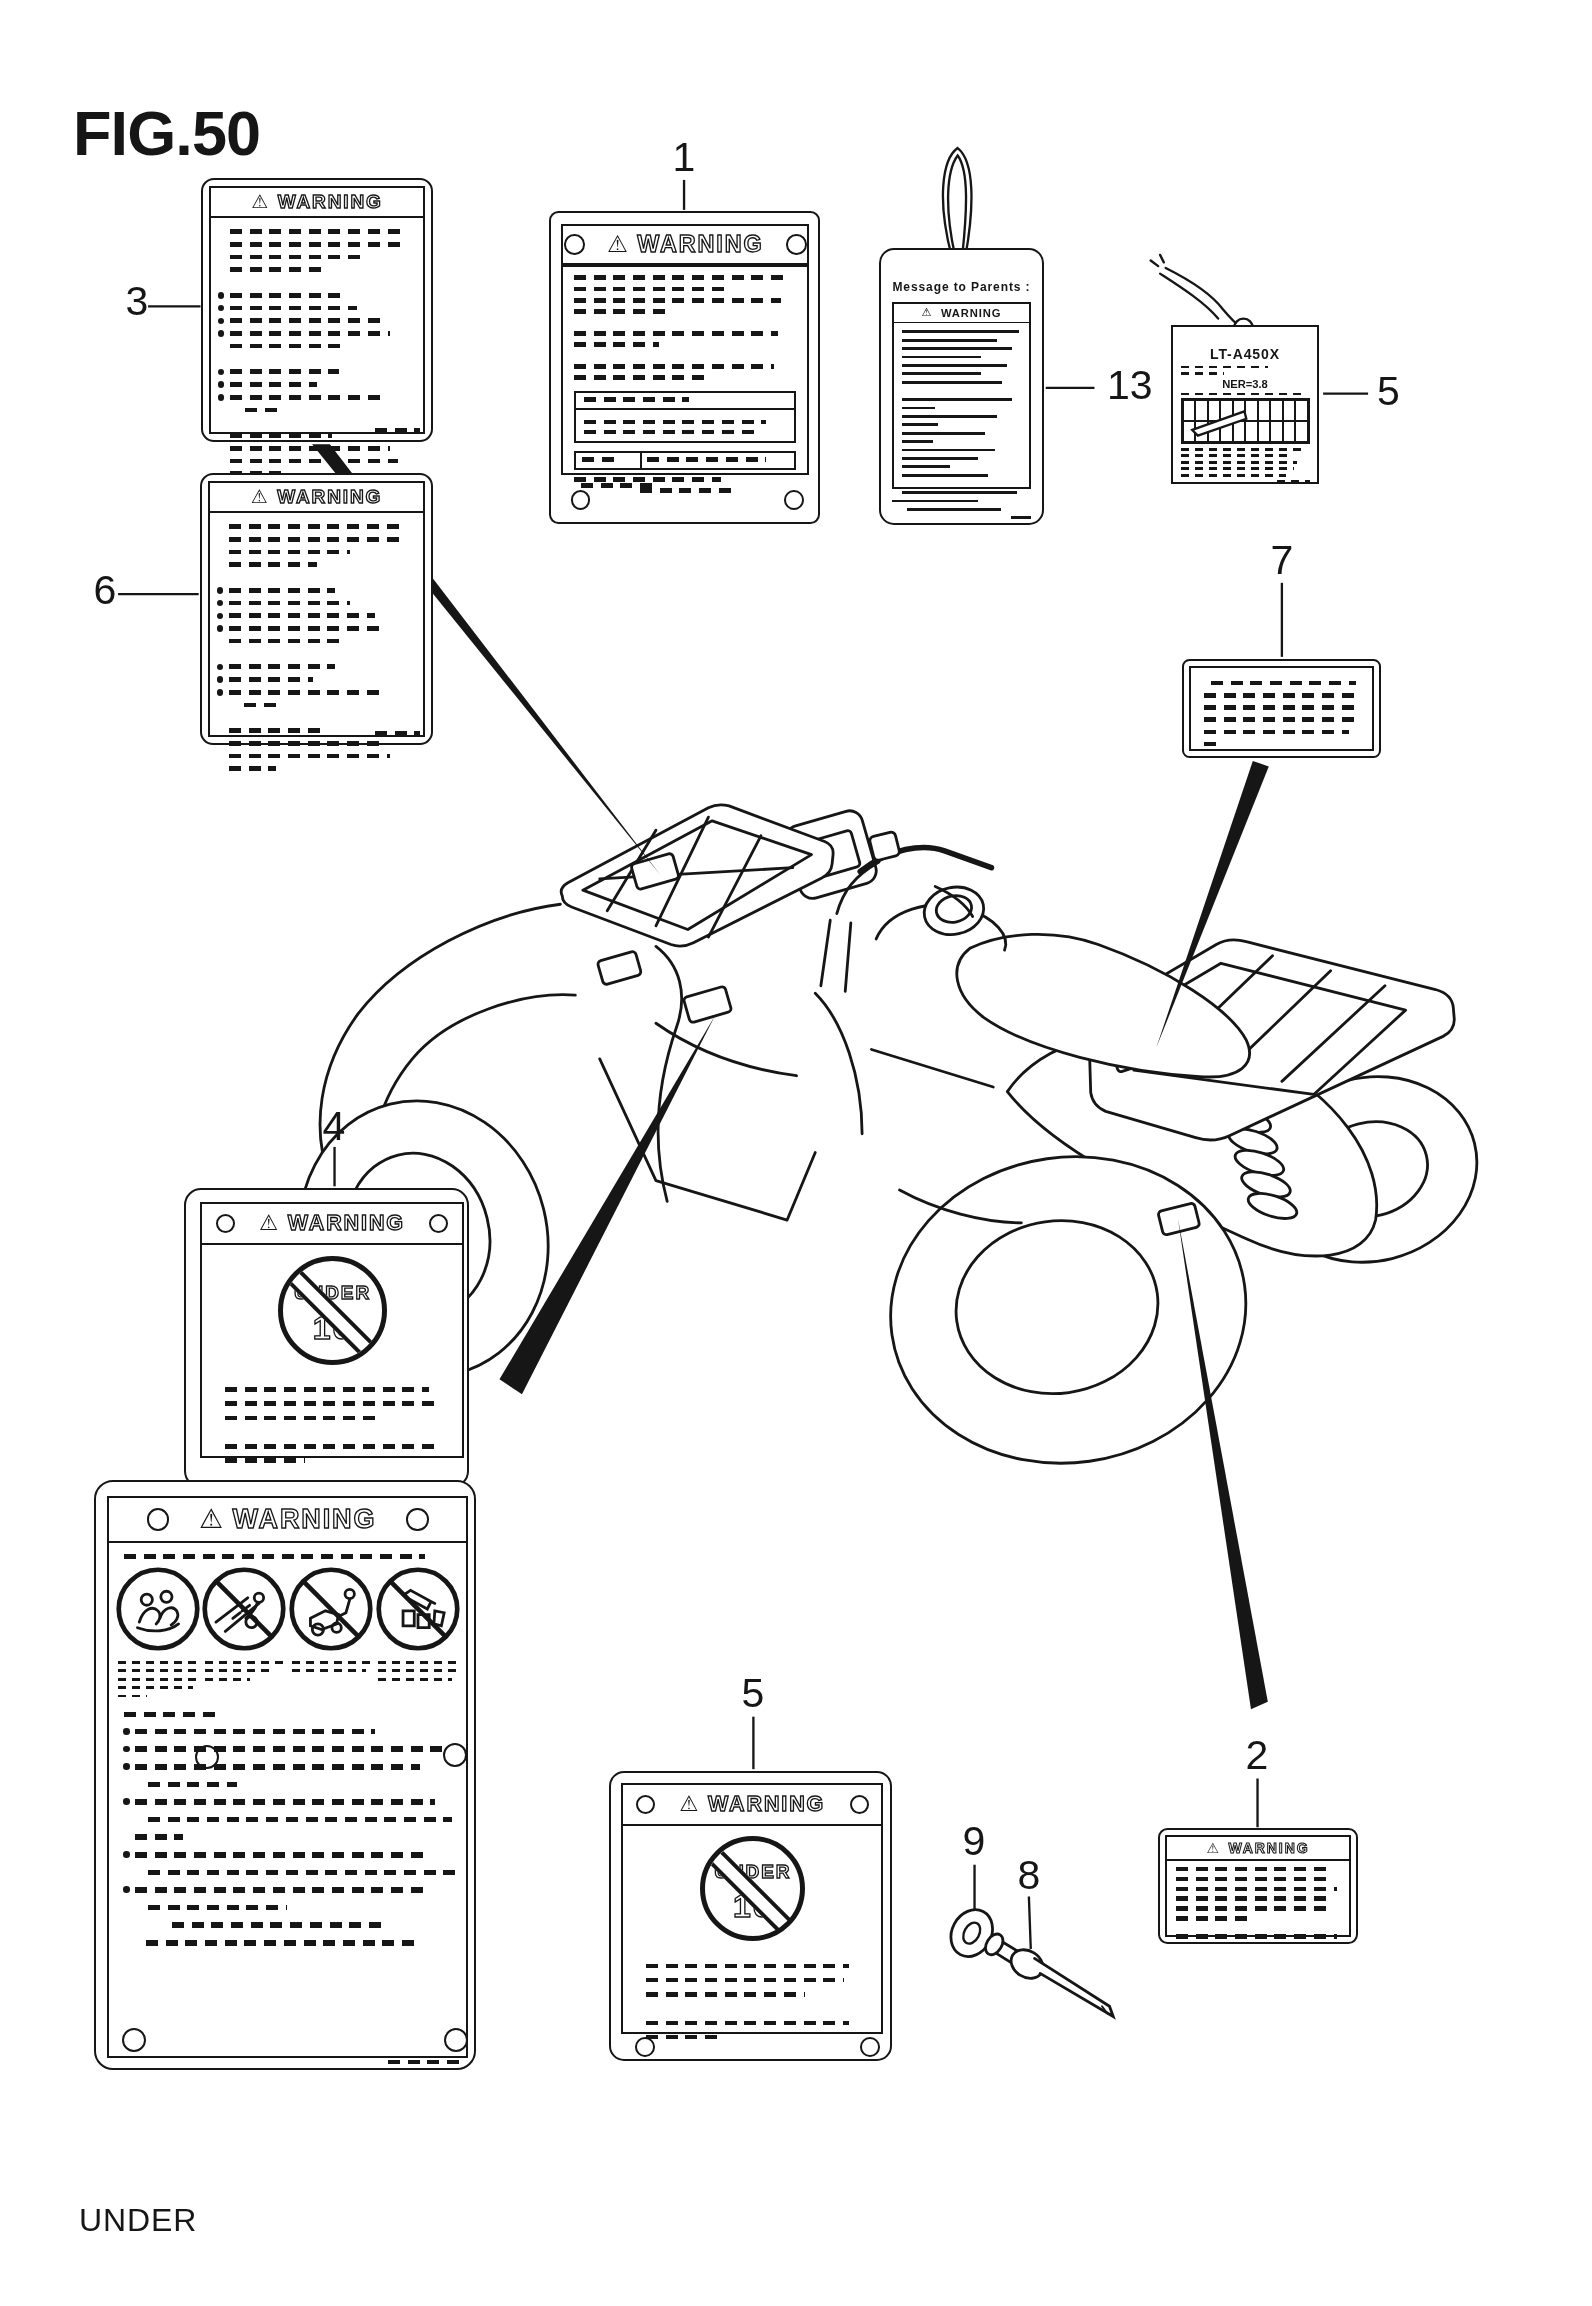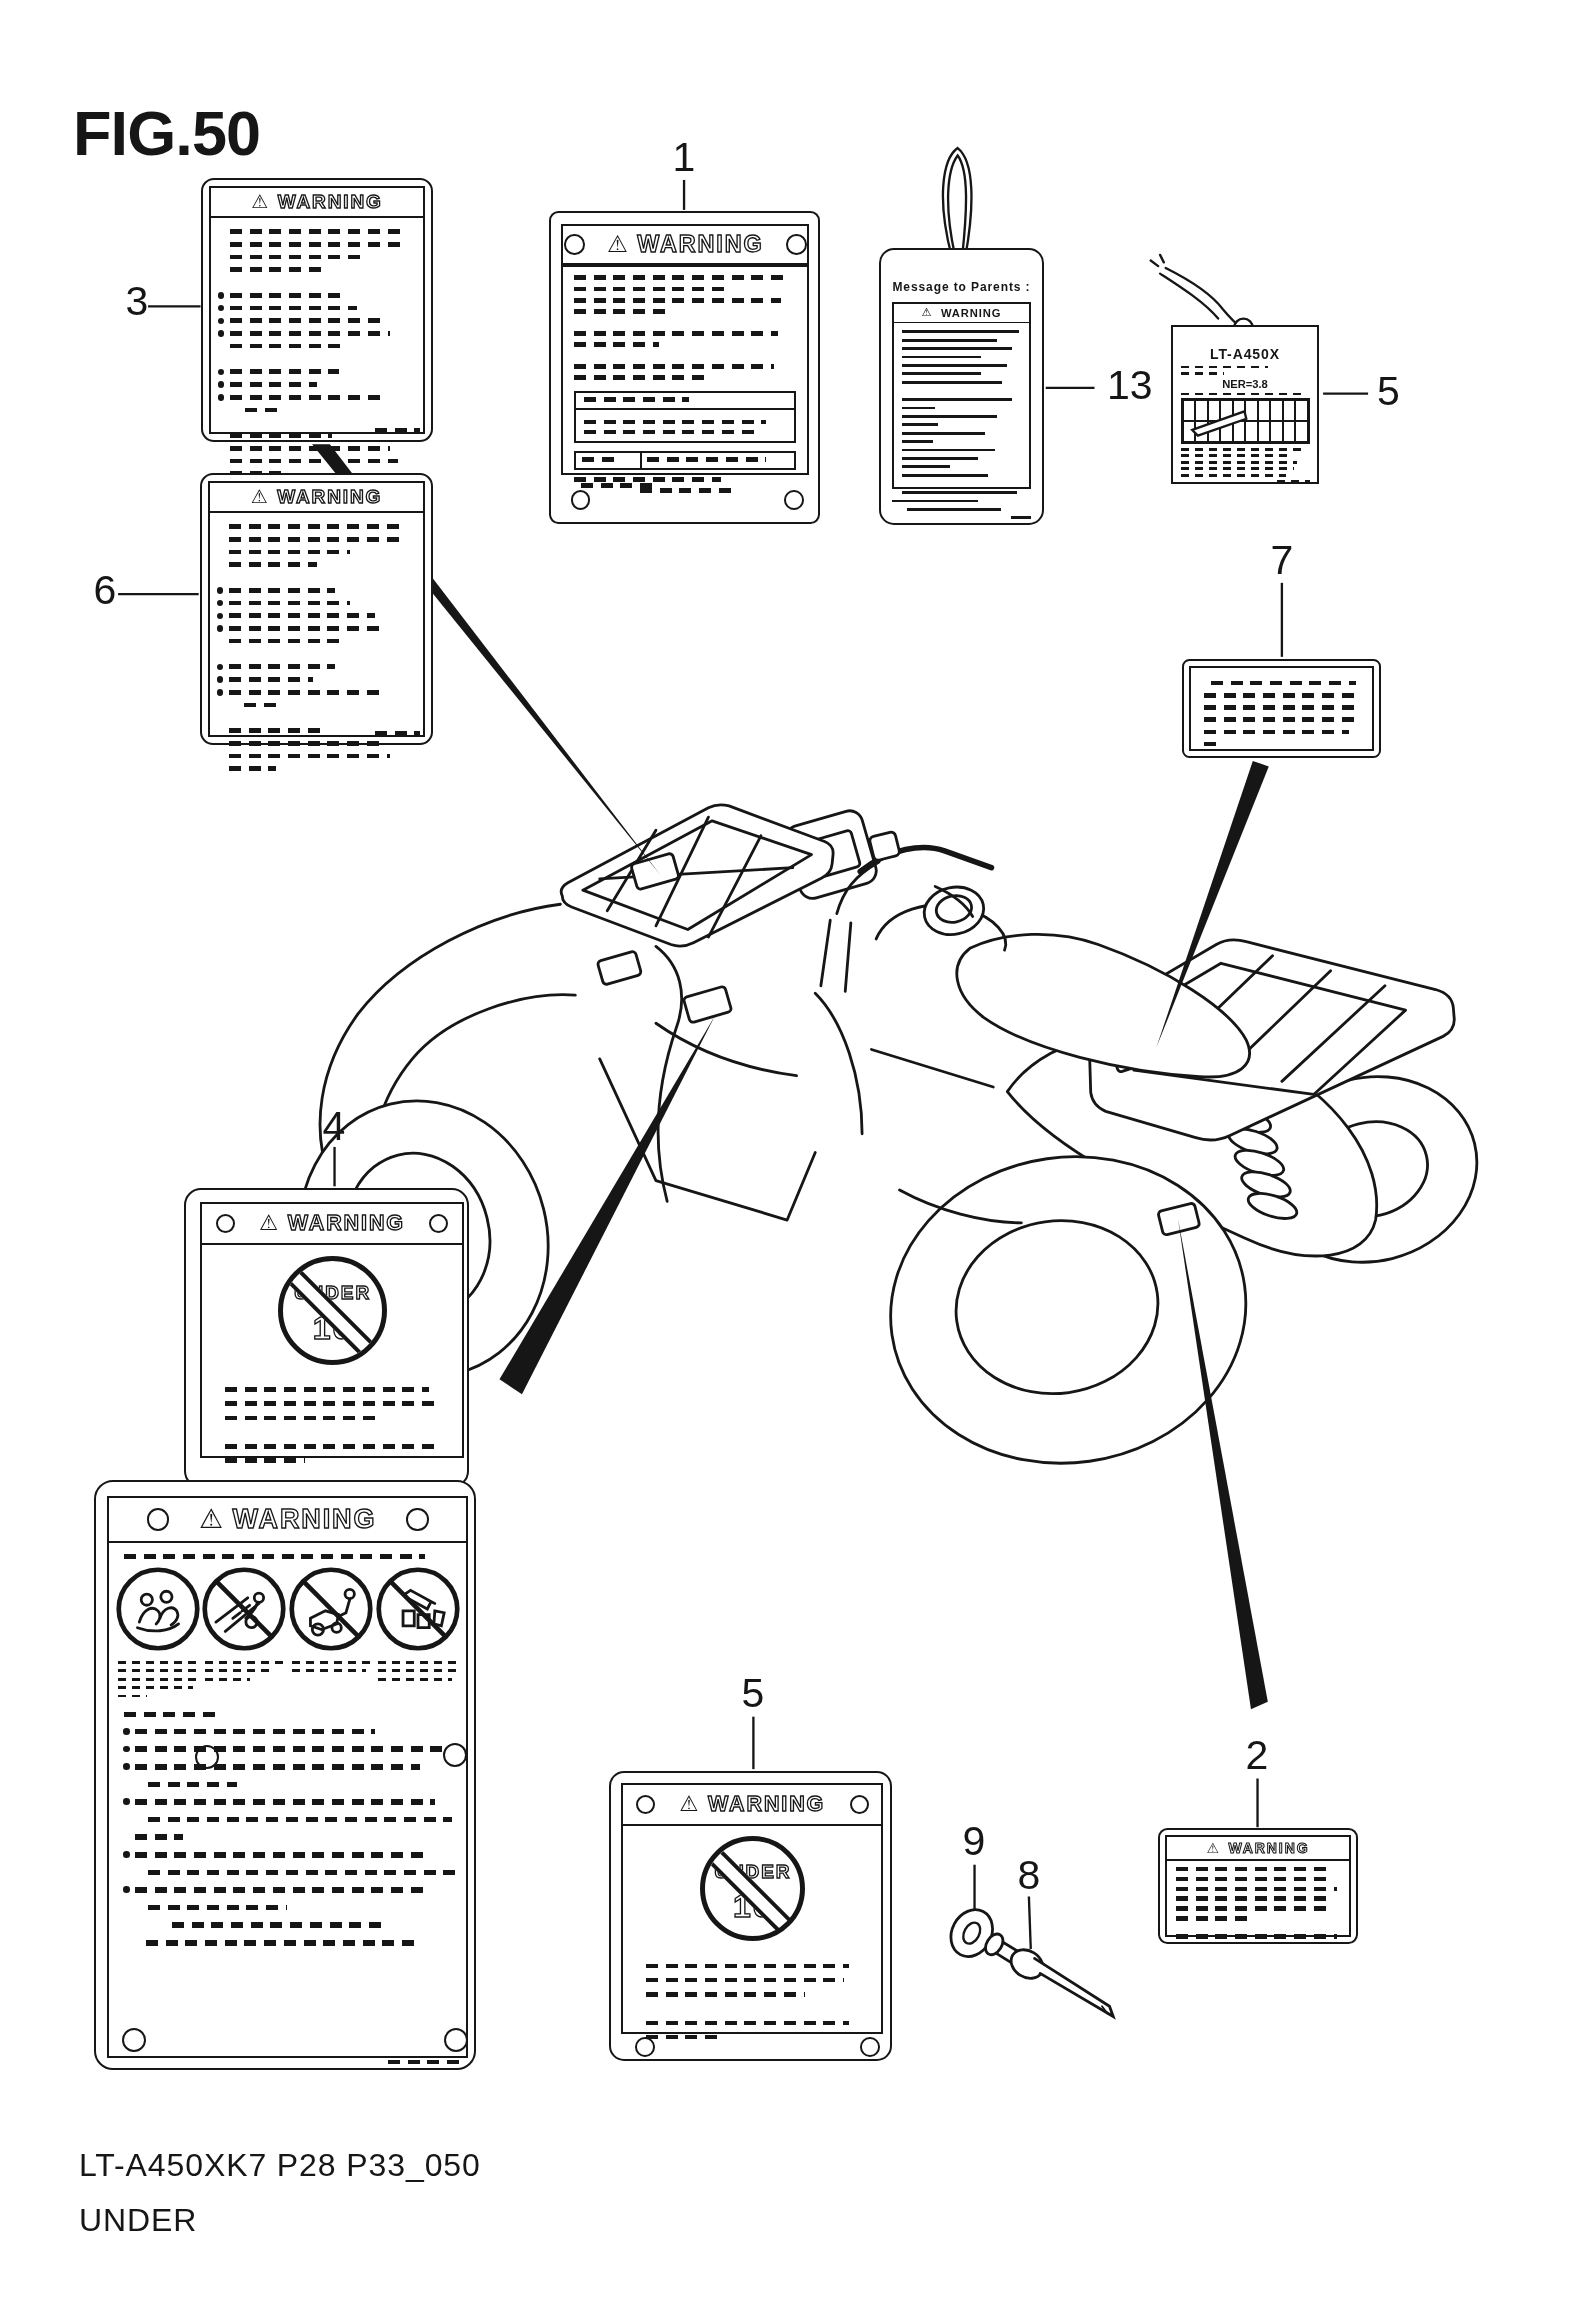--- a/index.html
+++ b/index.html
@@ -152,21 +152,20 @@
     <g stroke="#161616" fill="#fff" stroke-width="3" stroke-linecap="round">
       <path d="M1066 2070 L1092 2086 M1059 2082 L1088 2100"></path>
       <ellipse cx="1061" cy="2075" rx="8" ry="12" transform="rotate(32 1061 2075)"></ellipse>
       <ellipse cx="1096" cy="2096" rx="18" ry="14" transform="rotate(32 1096 2096)"></ellipse>
       <path d="M1104 2090 L1184 2141 L1188 2152 L1110 2106"></path>
       <path d="M1176 2141 l6 8" stroke-width="2"></path>
     </g>
   </svg>
 
   <div class="fig-title">FIG.50</div>
-  <div class="footer-code">LT-A450XK7 P28 P33_050</div>
   <div class="footer-label">UNDER</div>
 
   <div class="co" style="left:684px;top:137px;">1</div>
   <div class="co" style="left:1257px;top:1735px;">2</div>
   <div class="co" style="left:137px;top:281px;">3</div>
   <div class="co" style="left:334px;top:1106px;">4</div>
   <div class="co" style="left:753px;top:1673px;">5</div>
   <div class="co" style="left:105px;top:570px;">6</div>
   <div class="co" style="left:1282px;top:540px;">7</div>
   <div class="co" style="left:1029px;top:1855px;">8</div>

